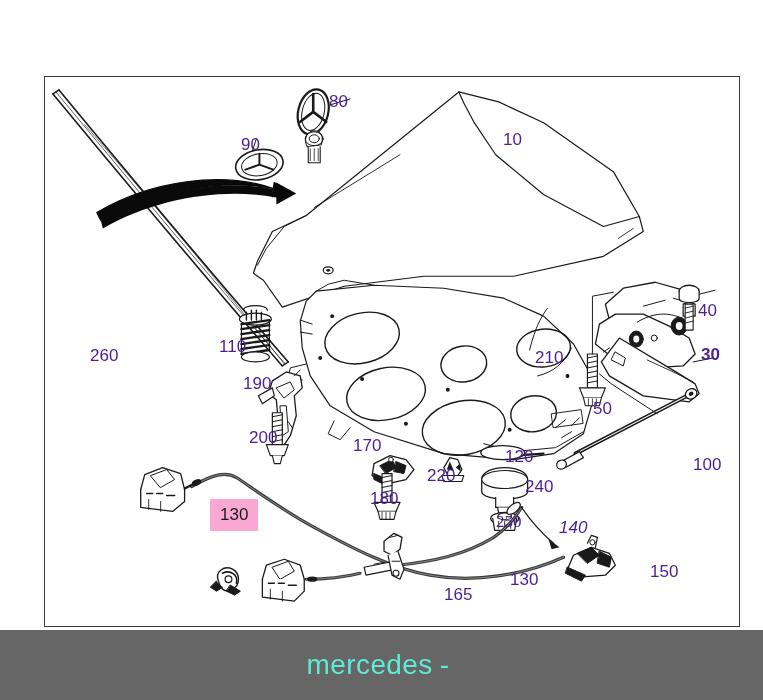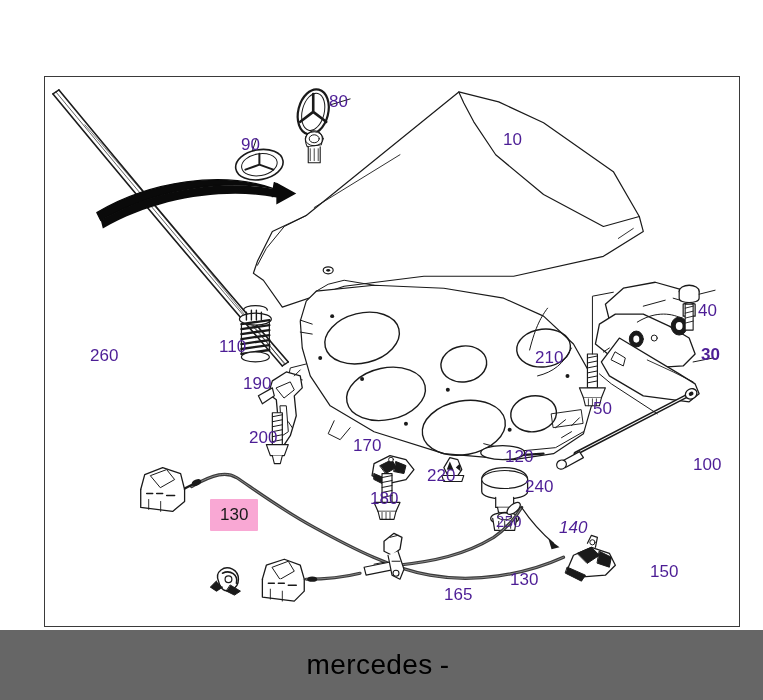--- a/index.html
+++ b/index.html
@@ -63,21 +63,21 @@
     width: 763px;
     height: 70px;
     background: #666666;
     display: flex;
     align-items: center;
     justify-content: center;
   }
   .footer-inner {
     display: flex;
     align-items: flex-end;
-    color: #000000;
+    color: #5eead4;
     font-size: 28px;
     font-family: "Liberation Sans", sans-serif;
     letter-spacing: 0.4px;
   }
   .footer-brand { margin-right: 0px; }
   .footer-sep { margin: 0 7px; }
   .footer-part { margin-right: 42px; }
   .footer-page { }
 </style>
 </head>

